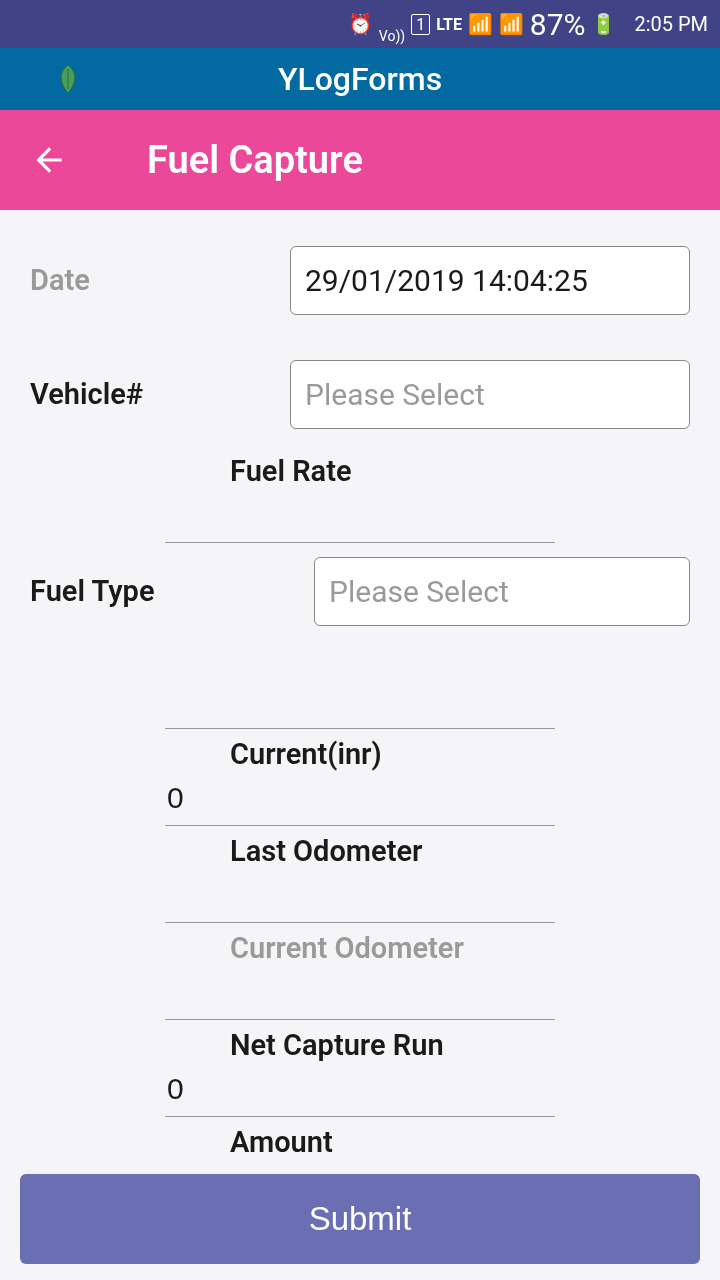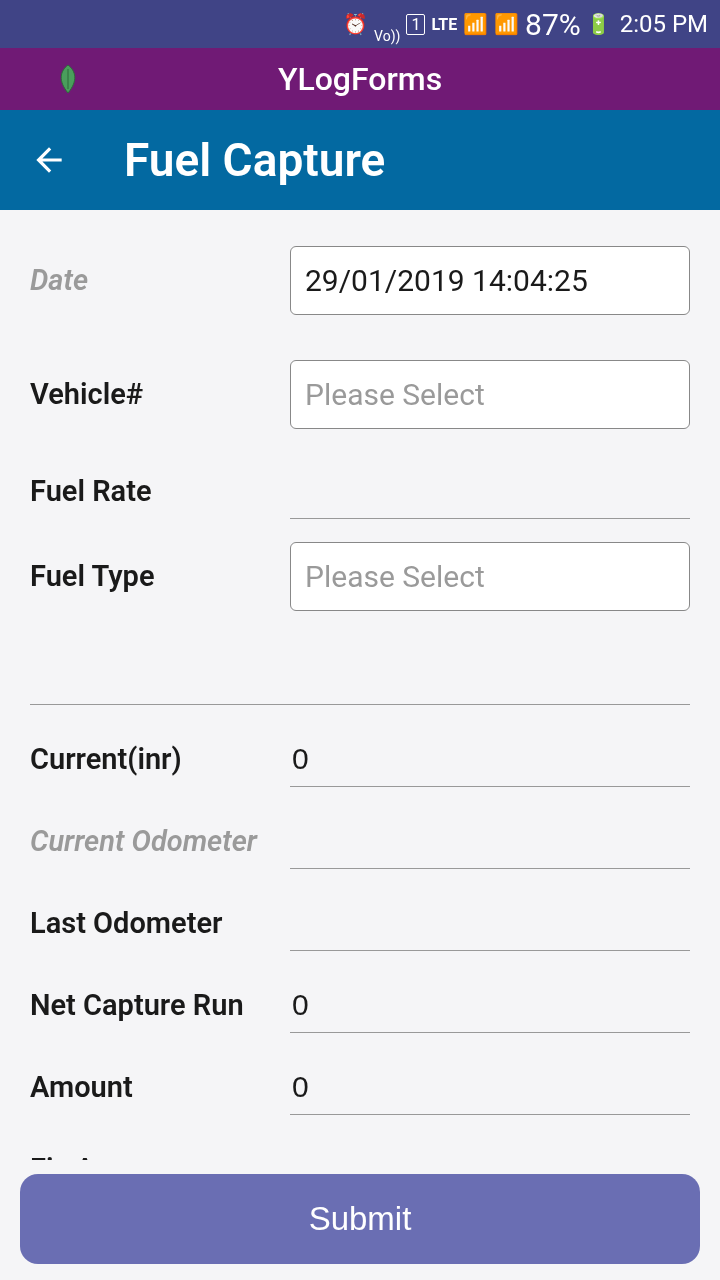--- a/index.html
+++ b/index.html
@@ -19,45 +19,45 @@
     justify-content: flex-end;
     padding: 0 12px;
     color: #fff;
     font-size: 24px;
     gap: 8px;
   }
   .status-icons { display: flex; align-items: center; gap: 6px; }
   .status-icons span { font-size: 20px; }
   .app-header {
     height: 62px;
-    background: #701a75;
+    background: #0369a1;
     display: flex;
     align-items: center;
     justify-content: center;
     color: #fff;
     font-size: 32px;
     font-weight: 500;
     position: relative;
   }
   .logo {
     position: absolute;
     left: 50px;
     width: 36px;
     height: 36px;
   }
   .sub-header {
     height: 100px;
-    background: #0369a1;
+    background: #ec4899;
     display: flex;
     align-items: center;
     padding: 0 30px;
     color: #fff;
-    font-size: 46px;
+    font-size: 38px;
     font-weight: 600;
-    gap: 56px;
+    gap: 79px;
   }
   .back-arrow {
     width: 38px;
     height: 38px;
     display: flex;
     align-items: center;
     justify-content: center;
   }
   .form-area {
     padding: 20px 30px 0 30px;
@@ -69,21 +69,21 @@
     align-items: center;
     min-height: 80px;
     margin-bottom: 14px;
   }
   .form-label {
     width: 260px;
     font-size: 29px;
     font-weight: 600;
     color: #1a1a1a;
   }
-  .form-label.muted { color: #9a9a9a; font-style: italic; }
+  .form-label.muted { color: #9a9a9a; }
   .form-input-box {
     flex: 1;
     border: 1.5px solid #888;
     border-radius: 6px;
     padding: 16px 14px;
     font-size: 30px;
     color: #1a1a1a;
     background: #fff;
   }
   .form-input-box.placeholder { color: #9a9a9a; font-weight: 400; }
@@ -93,54 +93,54 @@
     border-bottom: 1.5px solid #999;
     padding: 10px 2px;
     font-size: 30px;
     color: #1a1a1a;
     background: transparent;
     outline: none;
     min-height: 48px;
   }
   .row-date { margin-top: 10px; margin-bottom: 34px; }
   .row-vehicle { margin-bottom: 20px; }
-  .row-ft { margin-bottom: 24px; }
-  .row-compact { min-height: 74px; margin-bottom: 8px; }
+  .row-ft { margin-bottom: 24px; gap: 24px; }
+  .row-compact { min-height: 74px; margin-bottom: 8px; flex-direction: column; }
   .submit-bar {
     position: absolute;
     bottom: 16px;
     left: 20px;
     right: 20px;
   }
   .submit-btn {
     width: 100%;
     height: 90px;
     background: #6a6eb3;
     border: none;
-    border-radius: 18px;
+    border-radius: 6px;
     color: #fff;
     font-size: 33px;
     font-weight: 400;
     cursor: pointer;
   }
 </style>
 </head>
 <body>
 
 <div class="status-bar">
   <div class="status-icons">
     <span>⏰</span>
     <span style="font-size:14px;line-height:1;margin-top:24px;">Vo))</span>
     <span style="border:1px solid #fff;padding:0 4px;font-size:16px;border-radius:2px;">1</span>
     <span style="font-size:16px;font-weight:bold;">LTE</span>
     <span>📶</span>
     <span>📶</span>
     <span style="font-size:30px;">87%</span>
     <span>🔋</span>
-    <span style="font-size:24px;margin-left:2px;">2:05 PM</span>
+    <span style="font-size:20px;margin-left:12px;">2:05 PM</span>
   </div>
 </div>
 
 <div class="app-header">
   <div class="logo">
     <svg viewBox="0 0 36 36">
         <path d="M18 4 C10 10 8 20 18 32 C28 20 26 10 18 4 Z" fill="#4a9e5c" stroke="#2d6b3a" stroke-width="1"></path>
         <path d="M18 8 L18 28" stroke="#2d6b3a" stroke-width="1"></path>
       </svg>
   </div>
@@ -181,26 +181,26 @@
   <div class="form-row row-compact">
     <input class="underline-input" value="" style="">
   </div>
 
   <div class="form-row row-compact">
     <div class="form-label">Current(inr)</div>
     <input class="underline-input" value="0" style="">
   </div>
 
   <div class="form-row row-compact">
+    <div class="form-label">Last Odometer</div>
+    <input class="underline-input" value="" style="">
+  </div>
+
+  <div class="form-row row-compact">
     <div class="form-label muted">Current Odometer</div>
-    <input class="underline-input" value="" style="">
-  </div>
-
-  <div class="form-row row-compact">
-    <div class="form-label">Last Odometer</div>
     <input class="underline-input" value="" style="">
   </div>
 
   <div class="form-row row-compact">
     <div class="form-label">Net Capture Run</div>
     <input class="underline-input" value="0" style="">
   </div>
 
   <div class="form-row row-compact">
     <div class="form-label">Amount</div>

